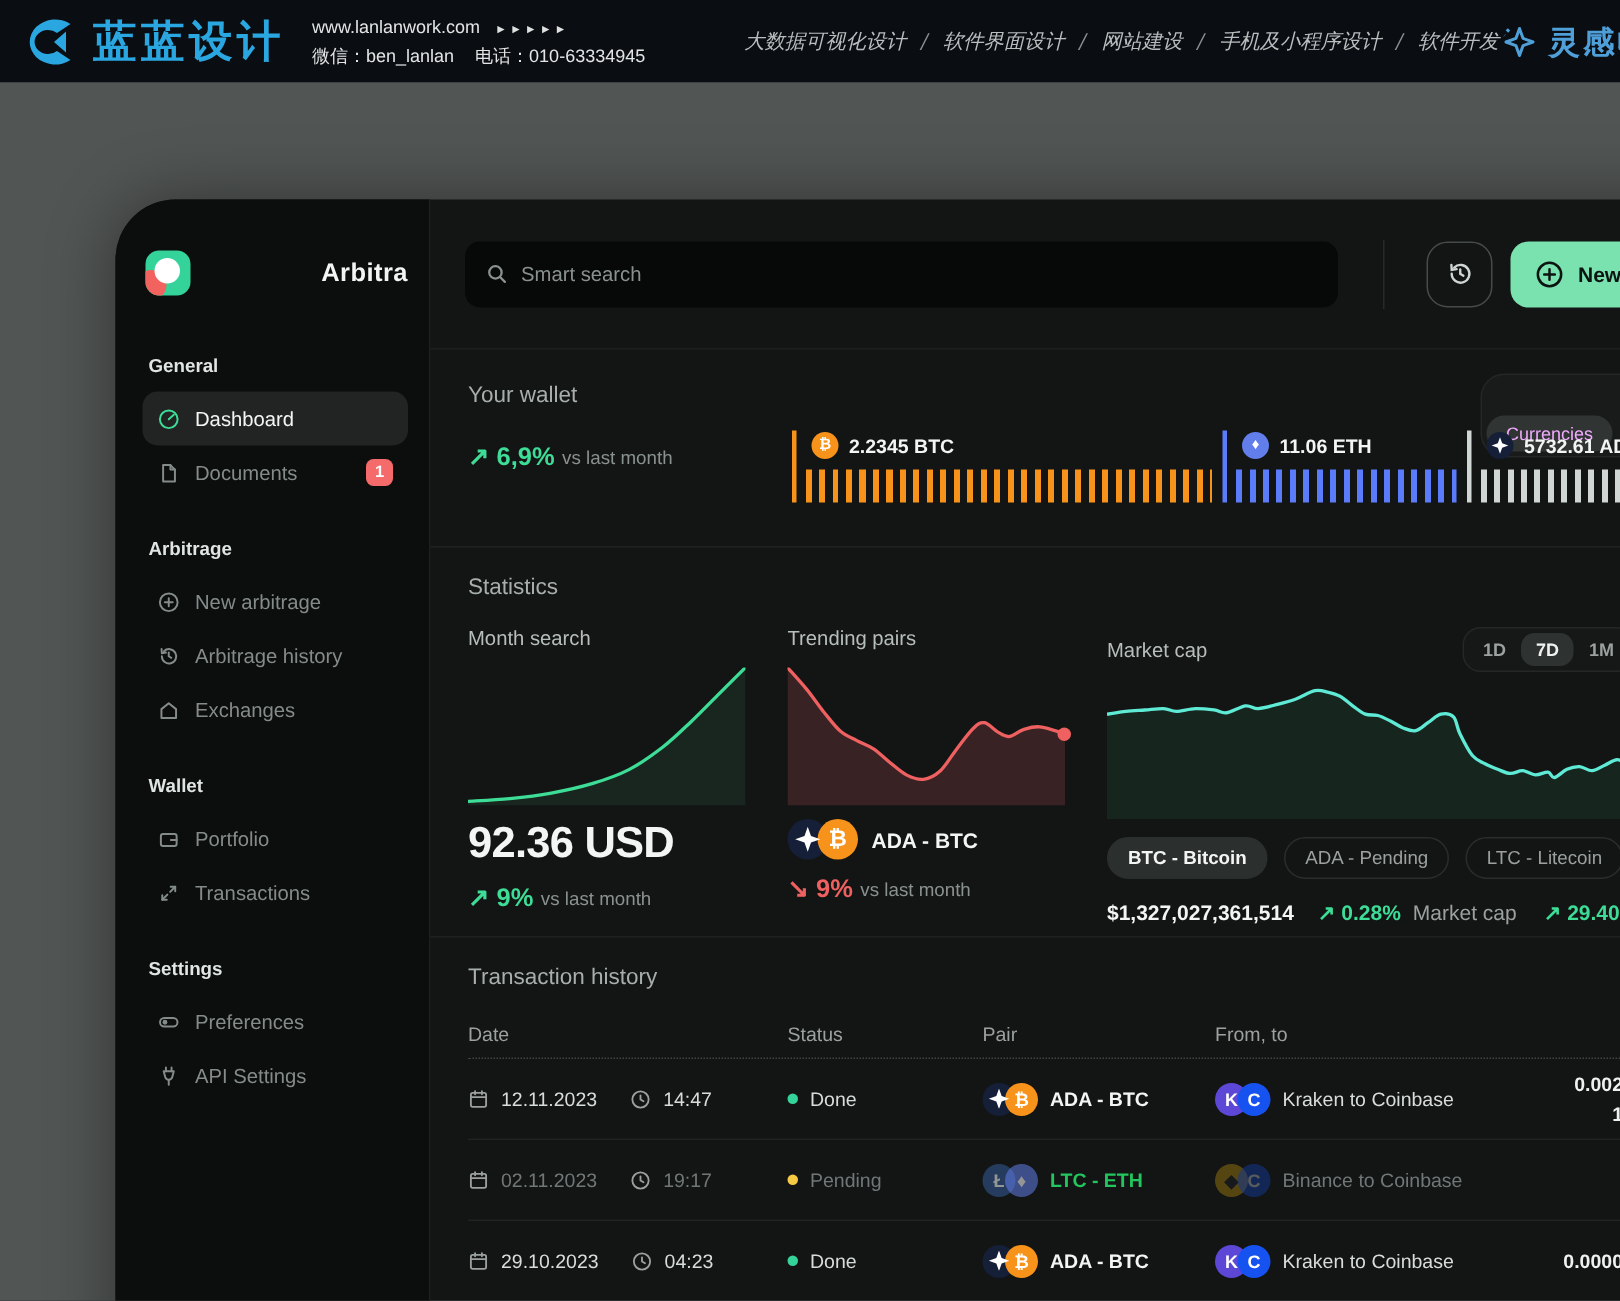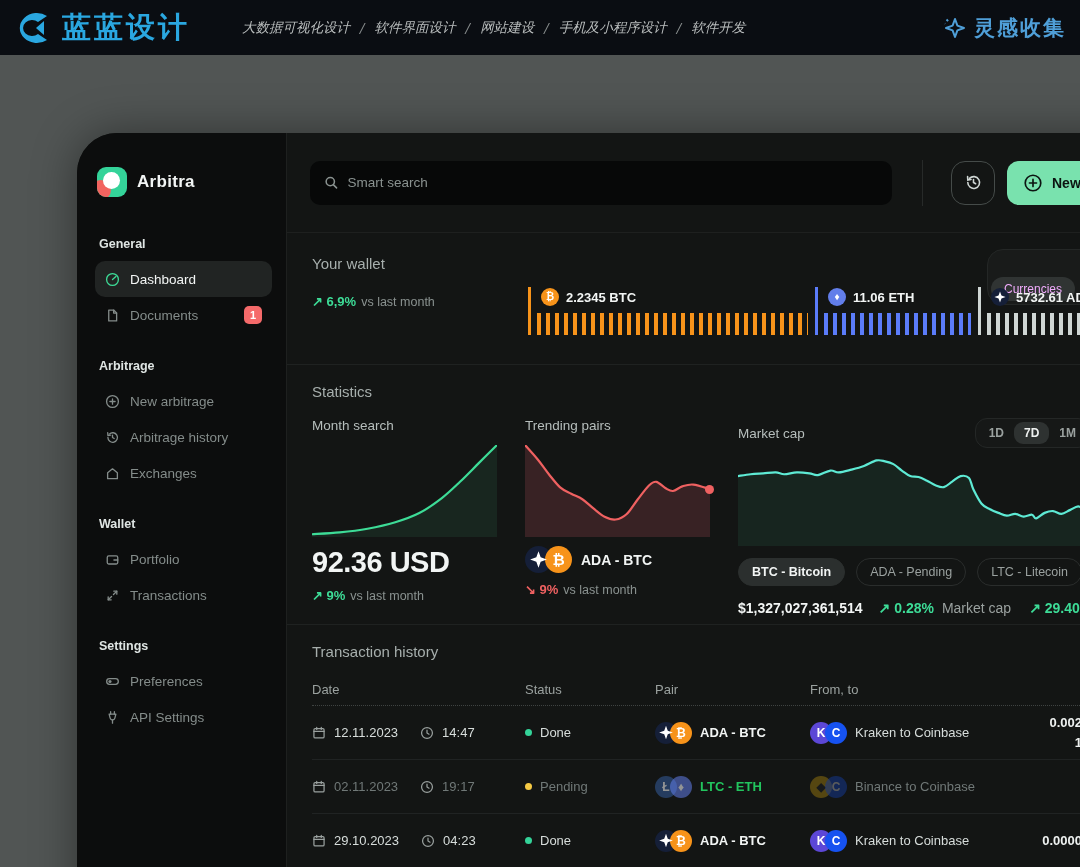--- a/index.html
+++ b/index.html
@@ -20,21 +20,21 @@
     font-family:"DejaVu Serif", serif; font-weight:bold; font-size:21px; letter-spacing:2px; }
 
   
   .stage { position:relative; height:812px; background:#515554; }
   .app { position:absolute; left:77px; top:78px; width:1100px; height:800px;
     background:#131514; border-radius:40px 0 0 0; box-shadow:0 0 45px rgba(0,0,0,.4); display:flex; }
 
   
   .sidebar { width:210px; background:#0c0d0d; border-radius:40px 0 0 0; padding:26px 14px 0 18px; flex:none;
     border-right:1px solid #1e201f; }
-  .brand { display:flex; align-items:center; gap:10px; margin:8px 0 40px 2px; }
+  .brand { display:flex; align-items:center; gap:10px; margin:8px 0 40px 2px;justify-content:space-between; }
   .brand-icon { width:30px; height:30px; border-radius:9px; background:#34d399; position:relative; overflow:hidden; flex:none; }
   .brand-icon .b1 { position:absolute; left:6px; top:5px; width:17px; height:17px; border-radius:50%; background:#ffffff; }
   .brand-icon .b2 { position:absolute; left:-6px; top:13px; width:20px; height:20px; border-radius:50%; background:#f2635f; }
   .brand-name { color:#f2f5f4; font-size:17px; font-weight:bold; letter-spacing:.3px; }
   .side-heading { color:#dfe5e3; font-size:12.5px; font-weight:bold; margin:26px 4px 10px; }
   .side-item { display:flex; align-items:center; gap:10px; height:36px; padding:0 10px; border-radius:10px;
     color:#848c8a; font-size:13.5px; cursor:pointer; }
   .side-item svg { flex:none; }
   .side-item.active { background:#212423; color:#f2f5f4; }
   .side-item.active svg { color:#3ddc97; }
@@ -60,21 +60,21 @@
   .sec-title { color:#a7afad; font-size:15px; }
   .divider { border-bottom:1px solid #1f2221; }
 
   
   .wallet-sec { padding-top:22px; height:132px; }
   .wallet-flex { display:flex; margin-top:13px; }
   .wallet-left { width:216px; flex:none; }
   .wallet-value { color:#f2f5f4; font-size:37px; font-weight:bold; letter-spacing:-1px; line-height:1.05; white-space:nowrap; }
   .wallet-value .cur { font-size:15px; color:#9aa19f; letter-spacing:0; margin-left:5px; }
   .chg { display:flex; align-items:center; gap:5px; font-size:12.5px; color:#8a9290; margin-top:9px; }
-  .chg b { font-size:13px; }
+  .chg b { font-size:17px; }
   .up { color:#3ddc97; } .down { color:#ef6161; }
   .wallet-bars { flex:1; display:flex; margin-top:2px; }
   .seg { position:relative; height:48px; border-left:3px solid var(--c); flex:none; }
   .seg .lab { display:flex; align-items:center; gap:7px; padding:1px 0 0 10px; color:#f2f5f4; font-size:13px; font-weight:bold; white-space:nowrap; }
   .seg .bars { position:absolute; left:6px; right:7px; bottom:0; height:22px;
     background:repeating-linear-gradient(90deg, var(--c) 0 4px, transparent 4px 9px); }
   .coin { border-radius:50%; display:flex; align-items:center; justify-content:center; font-weight:bold; flex:none; }
   .coin .star { background:#fff; width:62%; height:62%;
     clip-path:polygon(50% 0,63% 37%,100% 50%,63% 63%,50% 100%,37% 63%,0 50%,37% 37%); }
   .cur-toggle { position:absolute; top:16px; left:700px; display:flex; background:#191b1a; border:1px solid #242726;
@@ -130,20 +130,24 @@
 <body>
 
 <div class="banner">
   <div class="logo-wrap">
     <svg class="ic" width="40" height="40" viewBox="0 0 40 40">
       <path d="M33 8 A17 15 0 1 0 33 32 L24 26 A9 8 0 1 1 24 14 Z" fill="#2aa7e0"></path>
       <path d="M30 13 L22 20 L30 27 Z" fill="#2aa7e0"></path>
     </svg>
     <span class="logo-text">蓝蓝设计</span>
   </div>
+  <div class="contact">
+    <div><span>www.lanlanwork.com</span><span class="arrows">►►►►►</span></div>
+    <div class="row2"><span>微信：ben_lanlan</span><span>电话：010-63334945</span></div>
+  </div>
   <div class="banner-menu" id="banner-menu">
       <span>大数据可视化设计</span>
       <span class="slash">/</span>
       <span>软件界面设计</span>
       <span class="slash">/</span>
       <span>网站建设</span>
       <span class="slash">/</span>
       <span>手机及小程序设计</span>
       <span class="slash">/</span>
       <span>软件开发</span>

